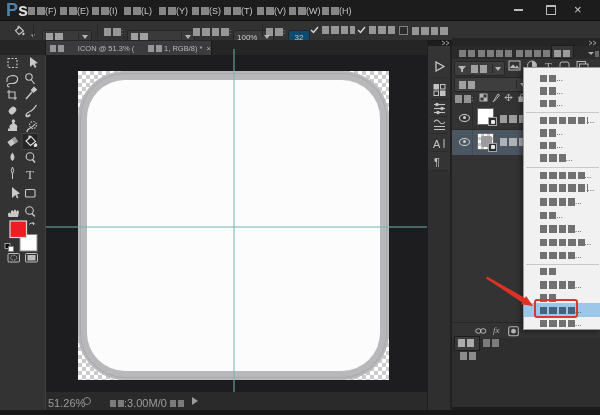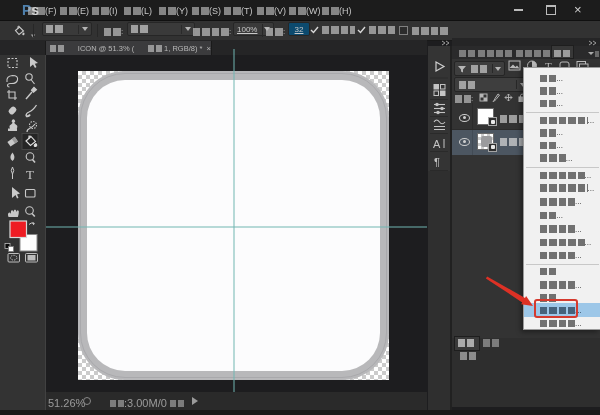--- a/index.html
+++ b/index.html
@@ -6,29 +6,29 @@
 body{width:600px;height:415px;overflow:hidden;position:relative;font-family:"Liberation Sans",sans-serif;background:#1d1d1f;}
 .abs{position:absolute;}
 .zh{display:inline-block;height:8px;background:repeating-linear-gradient(90deg,currentColor 0 7.4px,transparent 7.4px 9.4px);opacity:.72;}
 .zh7{display:inline-block;height:7px;background:repeating-linear-gradient(90deg,currentColor 0 6.4px,transparent 6.4px 8.2px);opacity:.72;}
 .row{display:flex;align-items:center;}
 
 
 #menubar{position:absolute;left:0;top:0;width:600px;height:20px;background:#1c1c1c;border-bottom:1px solid #101010;}
 .mitem{position:absolute;top:6px;height:9px;display:flex;align-items:center;color:#c6c6c6;font-size:9px;}
 .mitem .zh{opacity:.62;}
-#pslogo{position:absolute;left:22px;top:2px;height:16px;color:#4f81ad;font-size:14px;font-weight:bold;line-height:16px;letter-spacing:0;}
+#pslogo{position:absolute;left:6px;top:2px;height:16px;color:#4f81ad;font-size:18px;font-weight:bold;line-height:16px;letter-spacing:0;}
 #pslogo b{color:#dcdcdc;font-weight:bold;}
 
 
 .winbtn{position:absolute;top:4px;color:#bbb;}
 
 
 #optionsbar{position:absolute;left:0;top:21px;width:600px;height:19px;background:#323232;border-bottom:1px solid #191919;}
-.obox{position:absolute;top:1px;height:12px;background:#3a3a3a;border:1px solid #262626;border-radius:2px;display:flex;align-items:center;color:#c8c8c8;font-size:8px;text-decoration:underline;}
+.obox{position:absolute;top:9px;height:12px;background:#3a3a3a;border:1px solid #262626;border-radius:2px;display:flex;align-items:center;color:#c8c8c8;font-size:8px;text-decoration:underline;}
 .olabel{position:absolute;top:6px;color:#bdbdbd;font-size:8px;display:flex;align-items:center;}
 .dd{width:0;height:0;border-left:3px solid transparent;border-right:3px solid transparent;border-top:4px solid #b5b5b5;}
 .chk{position:absolute;top:5px;display:flex;align-items:center;color:#bdbdbd;}
 
 
 #tabrow{position:absolute;left:0;top:40px;width:427px;height:15px;background:#252526;}
 #doctab{position:absolute;left:45px;top:1px;width:167px;height:14px;background:#3b3b3d;color:#b9b9b9;font-size:7.5px;display:flex;align-items:center;padding-left:4px;box-sizing:border-box;border-left:1px solid #1a1a1a;border-right:1px solid #1a1a1a;white-space:nowrap;overflow:hidden;}
 
 
 #toolbar{position:absolute;left:0;top:55px;width:45px;height:355px;background:#333333;border-right:1px solid #414141;}
@@ -343,20 +343,31 @@
   </div>
   <div id="lrow2">
     <span class="eye" style="position:absolute;left:7px;top:8.5px"></span>
     <div class="abs" style="left:20px;top:0;width:1px;height:25px;background:#424b55"></div>
     <div class="thumb" style="top:3.5px;width:17px;height:17px;background-color:#fff;background-image:linear-gradient(45deg,#ccc 25%,transparent 25%,transparent 75%,#ccc 75%),linear-gradient(45deg,#ccc 25%,transparent 25%,transparent 75%,#ccc 75%);background-size:6px 6px;background-position:0 0,3px 3px;"></div>
     <div class="abs" style="left:28.5px;top:6.5px;width:11px;height:11px;background:#9b9b9d;border-radius:2px"></div>
     <div class="badge" style="left:36px;top:13px"></div>
     <div class="abs row" style="left:48px;top:7.5px;color:#d6d6d6;font-size:8px"><span class="zh" style="width:25px"></span>...</div>
   </div>
 
+  <div class="abs" style="left:0;top:284px;width:148px;height:16px;background:#333;border-top:1px solid #272727">
+    <svg class="abs" style="left:23px;top:4px" width="12" height="8">
+        <ellipse cx="3.4" cy="4" rx="2.7" ry="2.3" fill="none" stroke="#b5b5b5"></ellipse>
+        <ellipse cx="8.2" cy="4" rx="2.7" ry="2.3" fill="none" stroke="#b5b5b5"></ellipse>
+      </svg>
+    <div class="abs" style="left:41px;top:2px;color:#b5b5b5;font-size:9px;font-style:italic;font-family:'Liberation Serif',serif">fx</div>
+    <svg class="abs" style="left:56px;top:3px" width="12" height="11">
+        <rect x="0.7" y="0.7" width="9.6" height="9" rx="1.5" fill="none" stroke="#b5b5b5" stroke-width="1.1"></rect>
+        <circle cx="5.5" cy="5.2" r="2.4" fill="#b5b5b5"></circle>
+      </svg>
+  </div>
 
   <div class="abs" style="left:0;top:300px;width:148px;height:69px;background:#2e2e2e">
     <div class="abs" style="left:2px;top:-2px;width:24px;height:13px;background:#3a3a3a;border:1px solid #1e1e1e"></div>
     <div class="abs row" style="left:6px;top:1px;color:#d8d8d8;font-size:8px">
         <span class="zh" style="width:16px"></span>
       </div>
     <div class="abs row" style="left:31px;top:1px;color:#9a9a9a;font-size:8px">
         <span class="zh" style="width:16px"></span>
       </div>
     <div class="abs row" style="left:8px;top:14px;color:#b0b0b0;font-size:8px">

